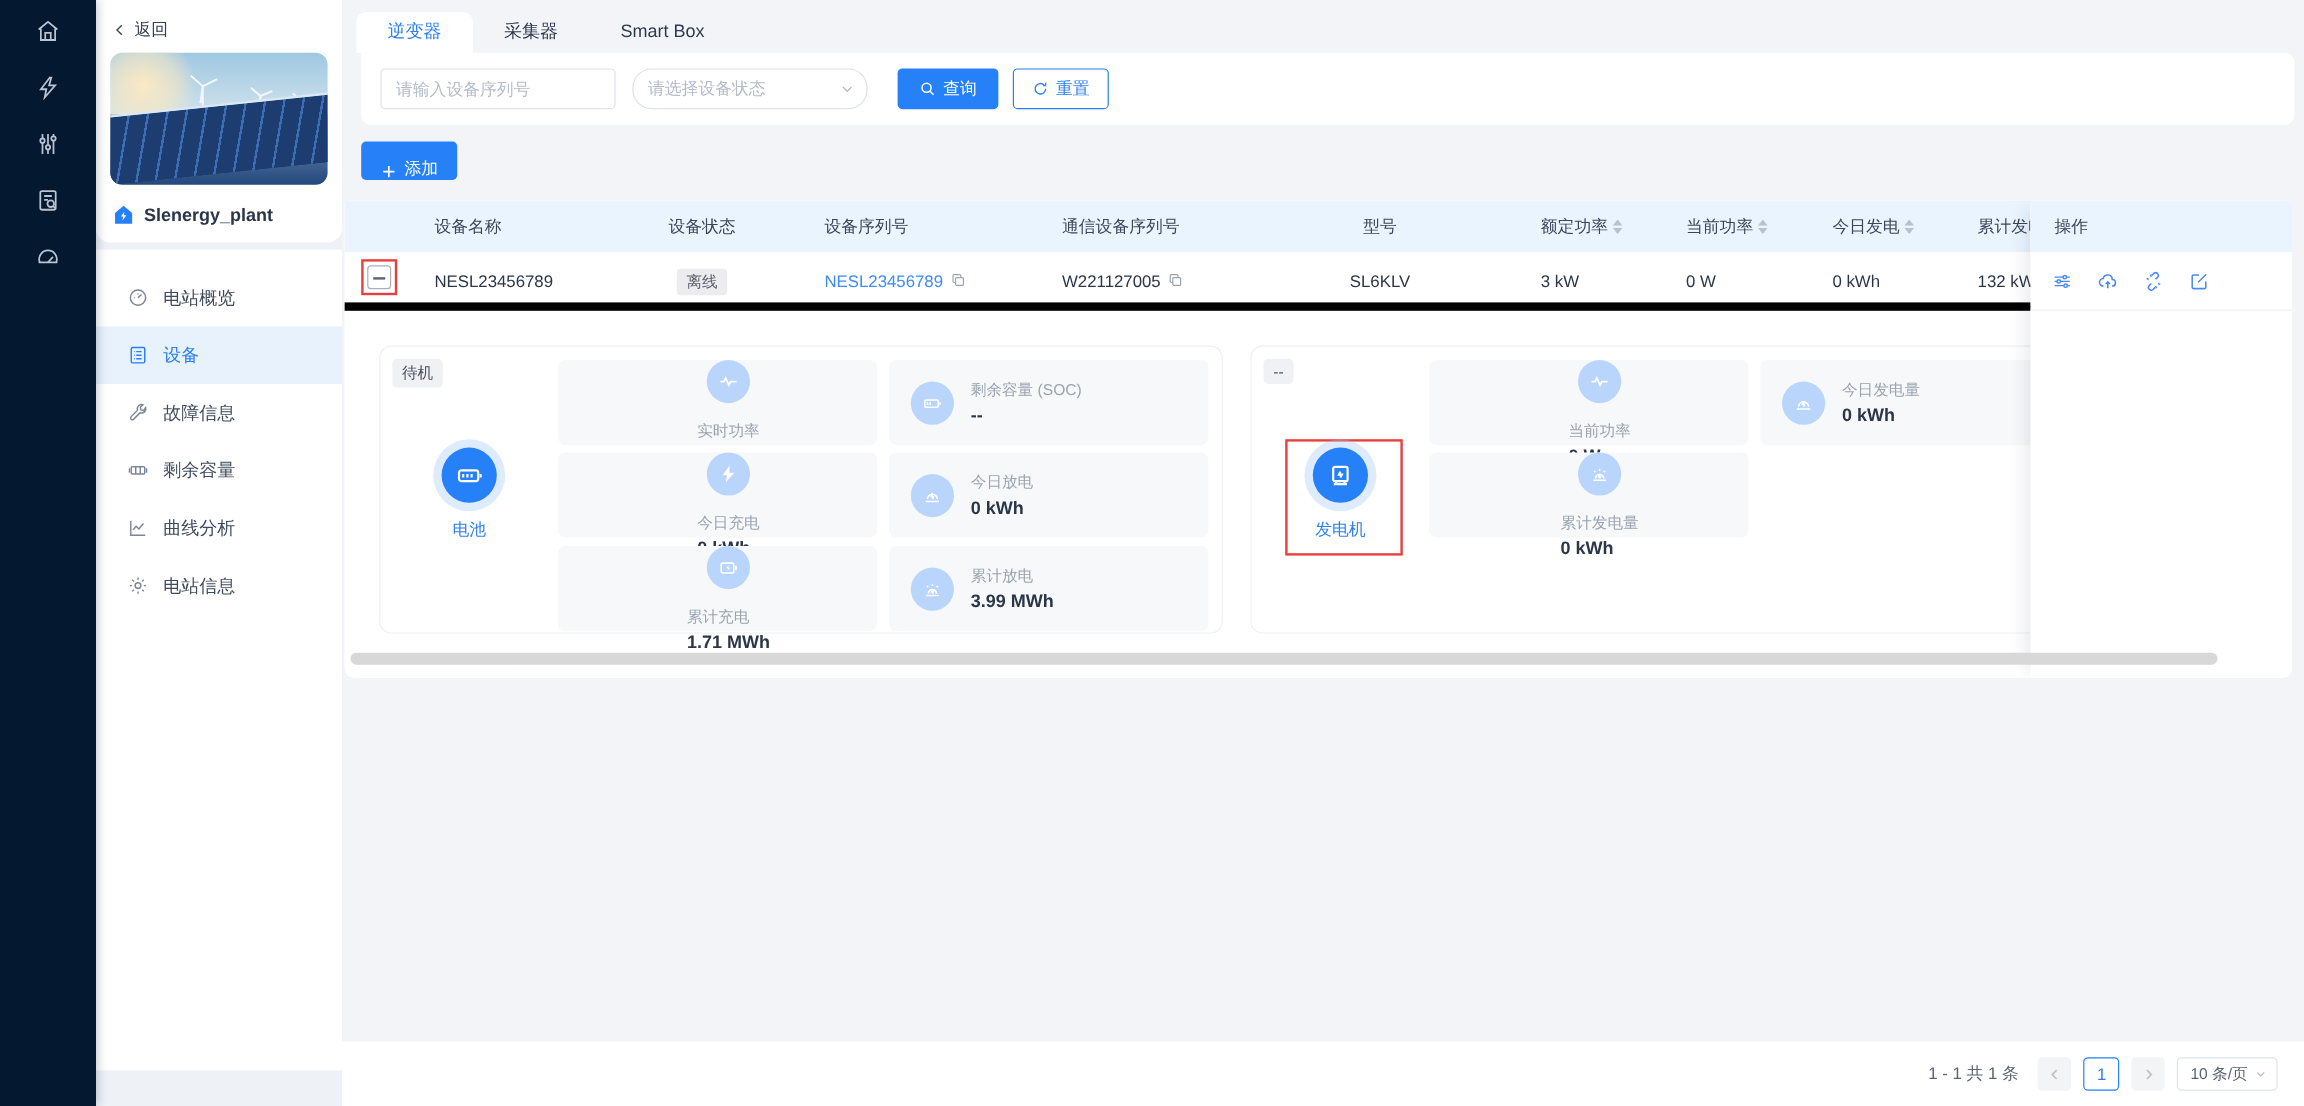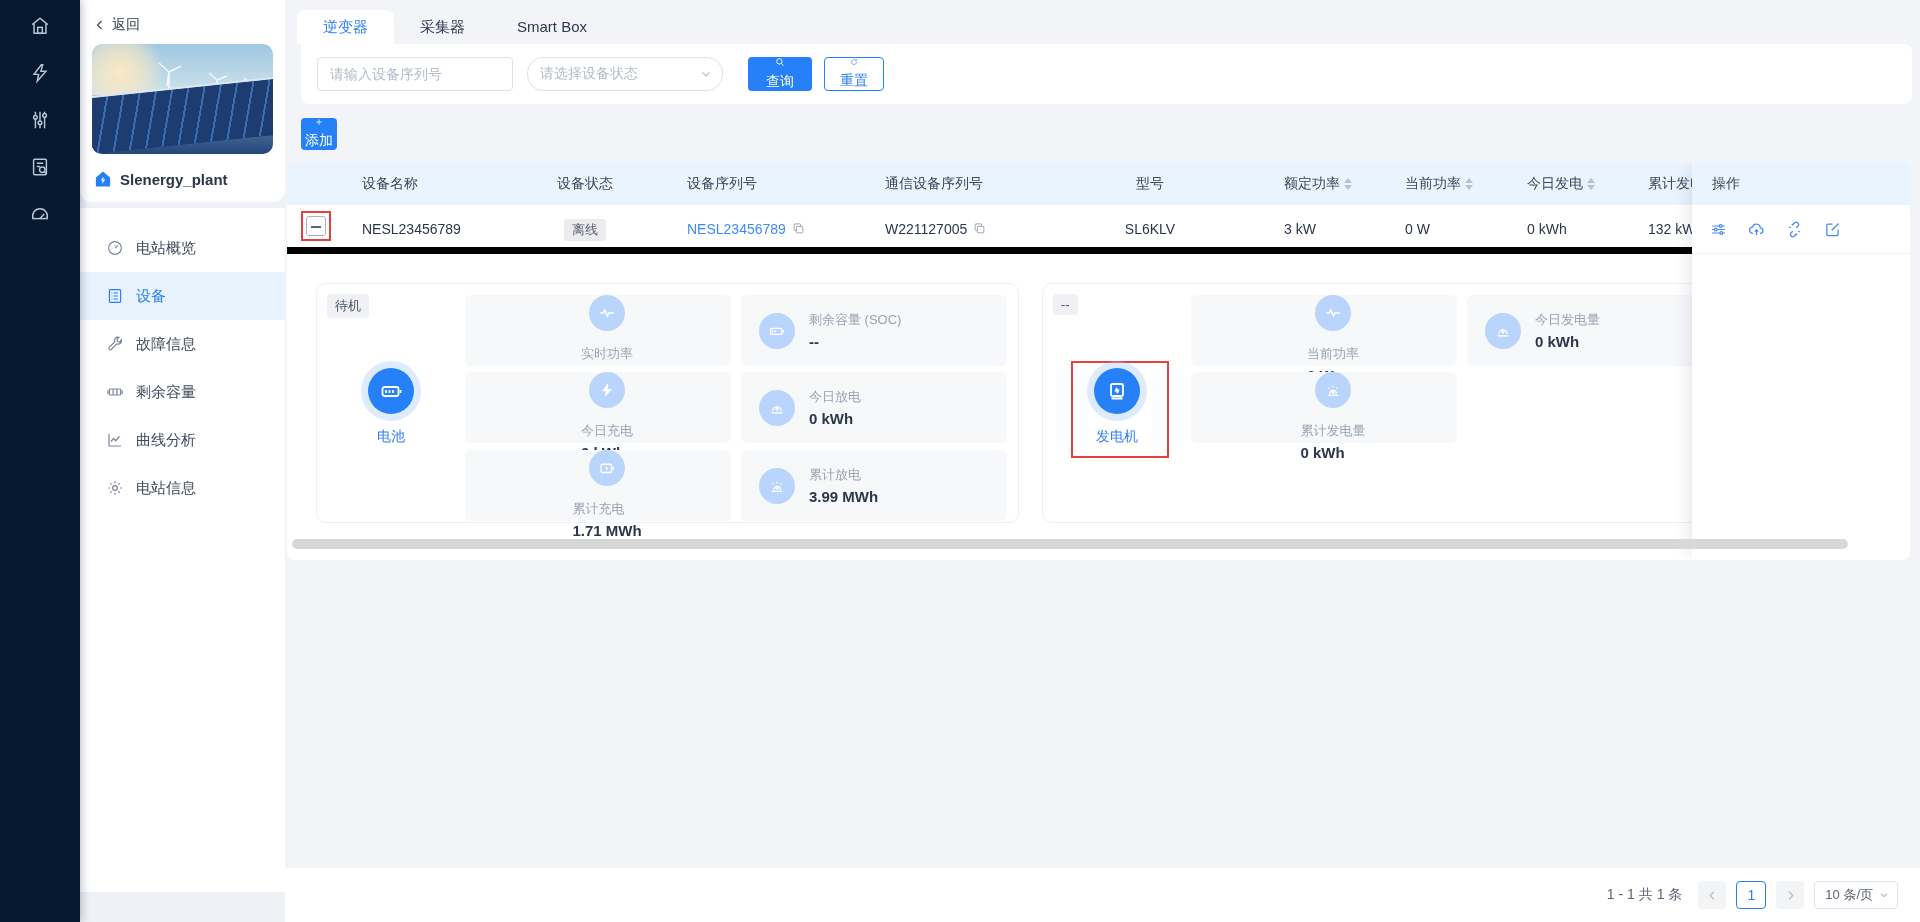--- a/index.html
+++ b/index.html
@@ -47,27 +47,27 @@
                  display:flex; align-items:center; padding-left:16px; }
   .t-input { width:196px; height:34px; border:1px solid #dde1e8; border-radius:4px; background:#fff;
              font-size:14px; padding:0 12px; color:#333; outline:none; }
   .t-input::placeholder { color:#b4bcc8; }
   .t-select { width:196px; height:34px; border:1px solid #dde1e8; border-radius:16px; background:#fff;
               margin-left:14px; display:flex; align-items:center; justify-content:space-between;
               padding:0 10px 0 12px; cursor:pointer; }
   .t-select span { font-size:14px; color:#b4bcc8; }
   .t-select svg { width:12px; height:12px; color:#b4bcc8; }
   .btn { display:inline-flex; align-items:center; gap:6px; height:34px; border-radius:4px;
-         font-size:14px; cursor:pointer; border:none;flex-direction:column; }
+         font-size:14px; cursor:pointer; border:none; }
   .btn svg { width:14px; height:14px; }
   .btn-primary { background:#2680f7; color:#fff; padding:0 18px; }
   .btn-ghost { background:#fff; color:#2b7ff0; border:1px solid #2680f7; padding:0 15px; }
   .search-btn { margin-left:25px; }
   .reset-btn { margin-left:12px; }
-  .add-btn { margin:14px 0 0 16px; height:32px; padding:0 4px; }
+  .add-btn { margin:14px 0 0 16px; height:32px; padding:0 16px;align-items:flex-end; }
 
   
   .table-card { position:relative; margin:12px 0 0 2px; width:1623px; height:398px; background:#fff;
                 border-radius:4px 4px 8px 8px; overflow:hidden; }
   .thead { position:relative; height:43px; background:#e9f4fe; }
   .th { position:absolute; top:0; line-height:43px; font-size:14px; color:#3b465a; white-space:nowrap;
         display:flex; align-items:center; height:43px; gap:4px; }
   .sorter { display:inline-flex; flex-direction:column; gap:2px; cursor:pointer; }
   .sorter i { width:0; height:0; border-left:4px solid transparent; border-right:4px solid transparent; display:block; }
   .sorter .up { border-bottom:5px solid #b6c2d2; }

